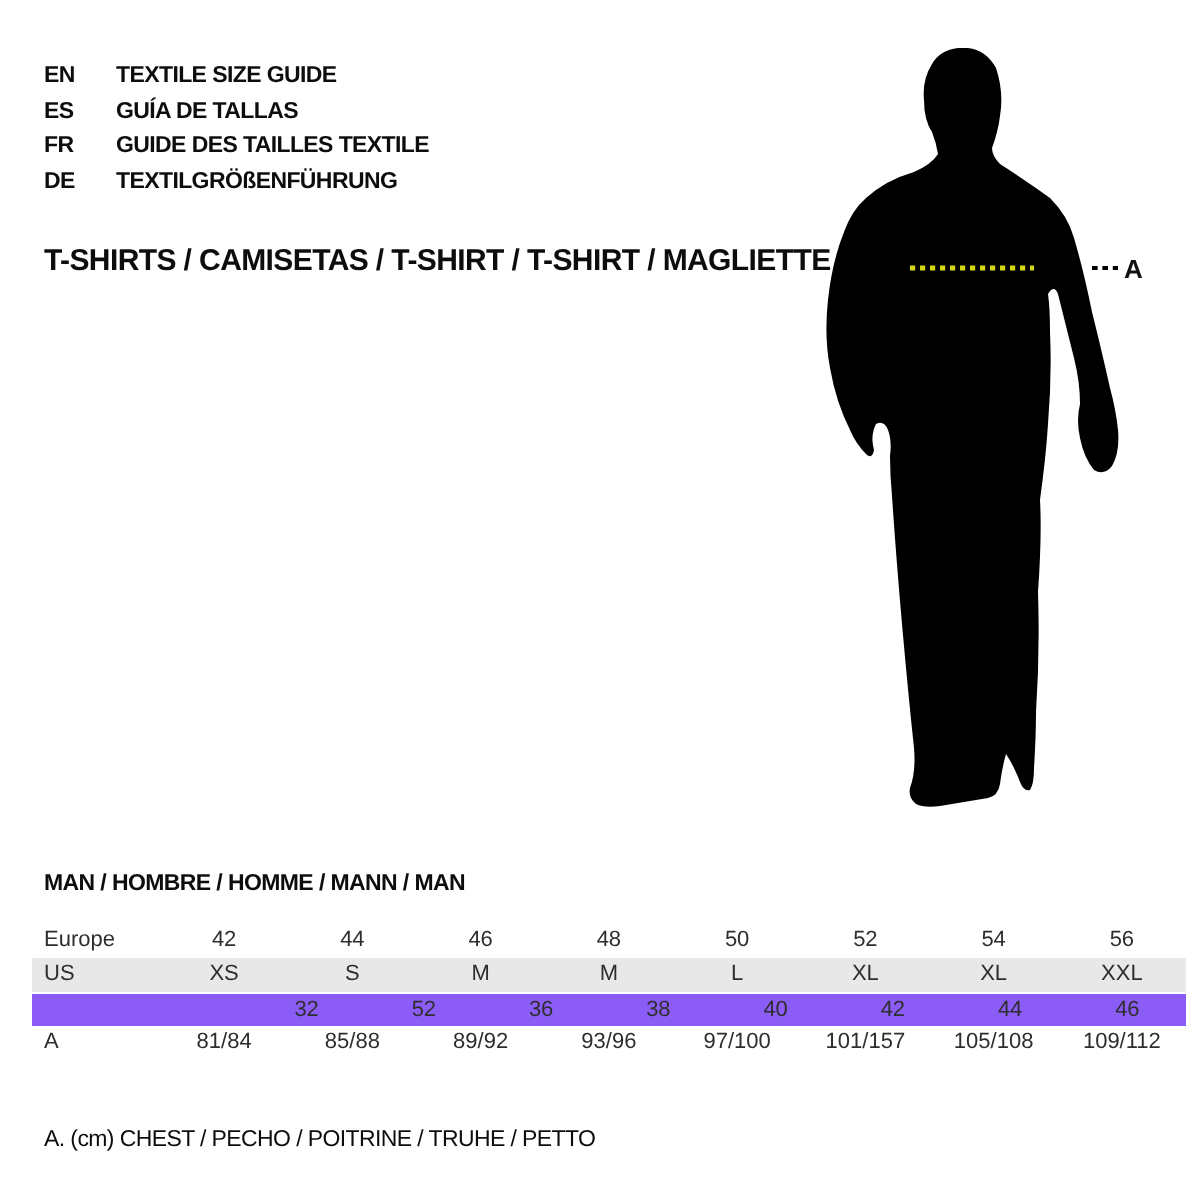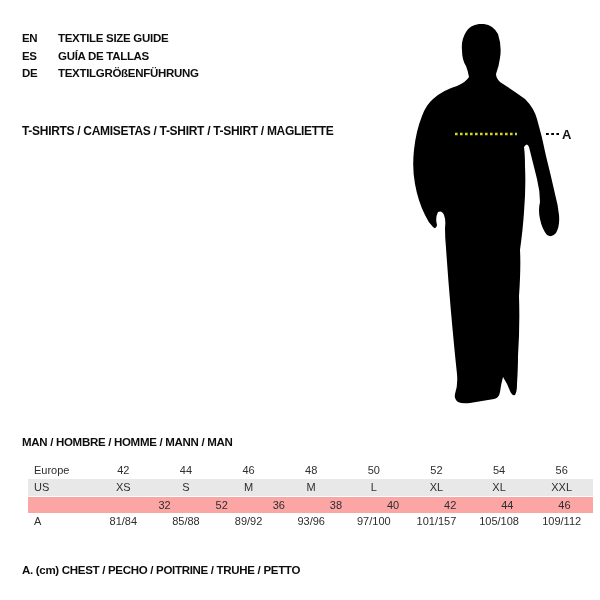--- a/index.html
+++ b/index.html
@@ -11,53 +11,57 @@
   .canvas{position:absolute;left:0;top:16px;width:600px;height:600px;background:#fff;}
 
   
   .lang-block{position:absolute;left:22px;top:14px;}
   .lang-row{display:flex;line-height:17.5px;font-size:11.5px;font-weight:bold;letter-spacing:-0.3px;color:#0d0d0d;}
   .lang-code{width:36px;flex:0 0 36px;}
   .lang-label{white-space:nowrap;}
 
   
   .category-block{position:absolute;left:22px;top:107px;}
-  .category-line{line-height:16.5px;font-size:12px;font-weight:bold;letter-spacing:-0.3px;white-space:nowrap;color:#0d0d0d;}
+  .category-line{line-height:16.5px;font-size:15px;font-weight:bold;letter-spacing:-0.3px;white-space:nowrap;color:#0d0d0d;}
 
   
   .figure-wrap{position:absolute;left:400px;top:0px;width:180px;height:400px;}
 
   
   .section-title{position:absolute;left:22px;top:420px;font-size:11.5px;font-weight:bold;letter-spacing:-0.3px;white-space:nowrap;color:#0d0d0d;}
 
   
   .size-table{position:absolute;left:16px;top:446px;width:577px;font-size:11px;color:#2e2e2e;}
   .thead{height:15px;line-height:15px;background:#c5c5c5;color:#333;padding-left:6px;font-size:10.5px;letter-spacing:-0.2px;box-sizing:border-box;}
-  .trow{display:flex;height:17px;line-height:17px;margin-left:12px;}
+  .trow{display:flex;height:17px;line-height:17px;}
   .trow.bg1{background:#e8e8e8;align-items:flex-end;}
-  .trow.bg2{background:#fca5a5;border-top:1px solid #fff;height:16px;line-height:16px;padding-left:44px;}
+  .trow.bg2{background:#8b5cf6;border-top:1px solid #fff;height:16px;line-height:16px;padding-left:44px;}
   .tlabel{flex:0 0 64px;padding-left:6px;box-sizing:border-box;text-align:left;}
   .tcell{flex:1 1 0;text-align:center;}
 
   
-  .footnote{position:absolute;left:22px;top:548px;font-size:11.5px;font-weight:bold;letter-spacing:-0.3px;white-space:nowrap;color:#0d0d0d;}
+  .footnote{position:absolute;left:22px;top:548px;font-size:11.5px;font-weight:normal;letter-spacing:-0.3px;white-space:nowrap;color:#0d0d0d;}
 </style>
 </head>
 <body>
 
 <div class="canvas">
 
   <div class="lang-block">
     <div class="lang-row">
       <span class="lang-code">EN</span>
       <span class="lang-label">TEXTILE SIZE GUIDE</span>
     </div>
     <div class="lang-row">
       <span class="lang-code">ES</span>
       <span class="lang-label">GUÍA DE TALLAS</span>
+    </div>
+    <div class="lang-row">
+      <span class="lang-code">FR</span>
+      <span class="lang-label">GUIDE DES TAILLES TEXTILE</span>
     </div>
     <div class="lang-row">
       <span class="lang-code">DE</span>
       <span class="lang-label">TEXTILGRÖßENFÜHRUNG</span>
     </div>
   </div>
 
   <div class="category-block">
     <div class="category-line">T-SHIRTS / CAMISETAS / T-SHIRT / T-SHIRT / MAGLIETTE</div>
   </div>

